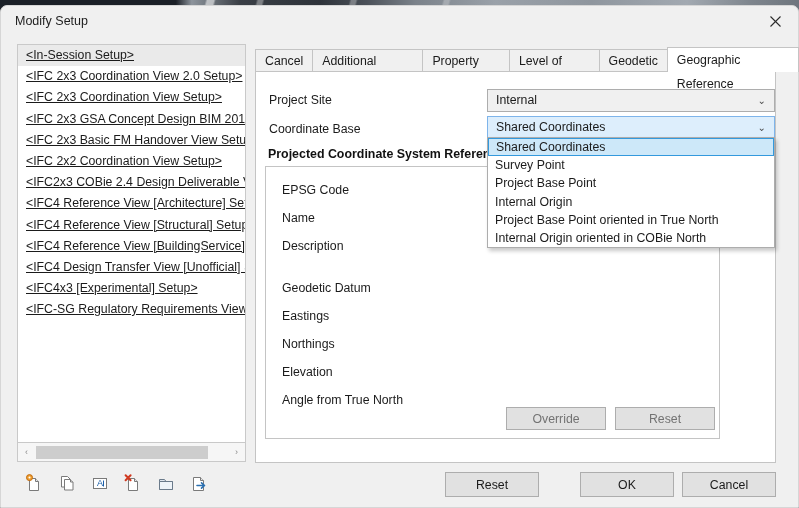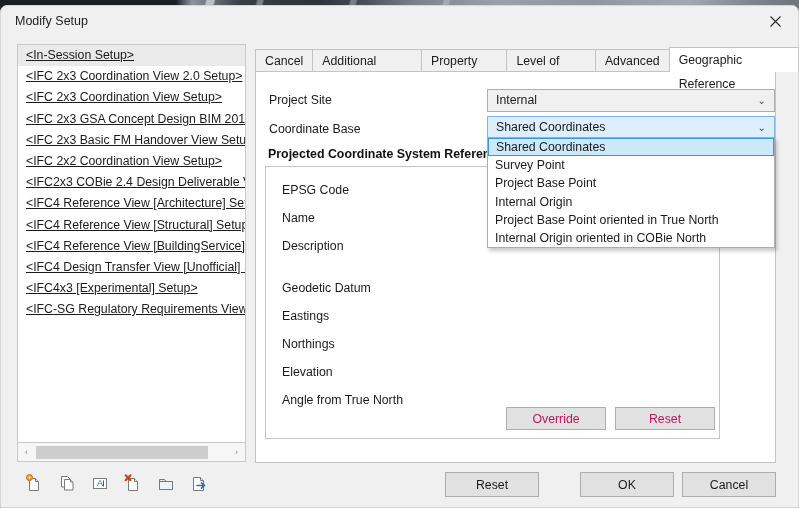--- a/index.html
+++ b/index.html
@@ -189,21 +189,21 @@
     width: 455px; height: 273px;
     border: 1px solid #c4c4c4;
     background: #ffffff;
   }
 
   .panel-btn {
     position: absolute;
     height: 23px; width: 100px;
     background: #e1e1e1;
     border: 1px solid #adadad;
-    font-size: 12.3px; color: #be185d;
+    font-size: 12.3px; color: #737373;
     display: flex; align-items: center; justify-content: center;
     cursor: default;
   }
 
   #footer-buttons {
     position: absolute; left: 0; top: 466px; width: 799px; height: 26px;
   }
   .dlg-btn {
     position: absolute;
     height: 25px; width: 94px;
@@ -303,21 +303,21 @@
       </svg>
     </div>
 
   </div>
 
   <div id="tabstrip">
     <div class="tab">Cancel</div>
     <div class="tab">Additional Content</div>
     <div class="tab">Property Sets</div>
     <div class="tab">Level of Detail</div>
-    <div class="tab">Advanced</div>
+    <div class="tab">Geodetic</div>
     <div class="tab active">Geographic Reference</div>
   </div>
 
   <div id="tabpanel">
 
     <div class="field-label" style="left:13px; top:21px;">Project Site</div>
 
     <div class="field-label" style="left:13px; top:50px;">Coordinate Base</div>
 
     <div id="pcsr-heading">Projected Coordinate System Reference</div>

